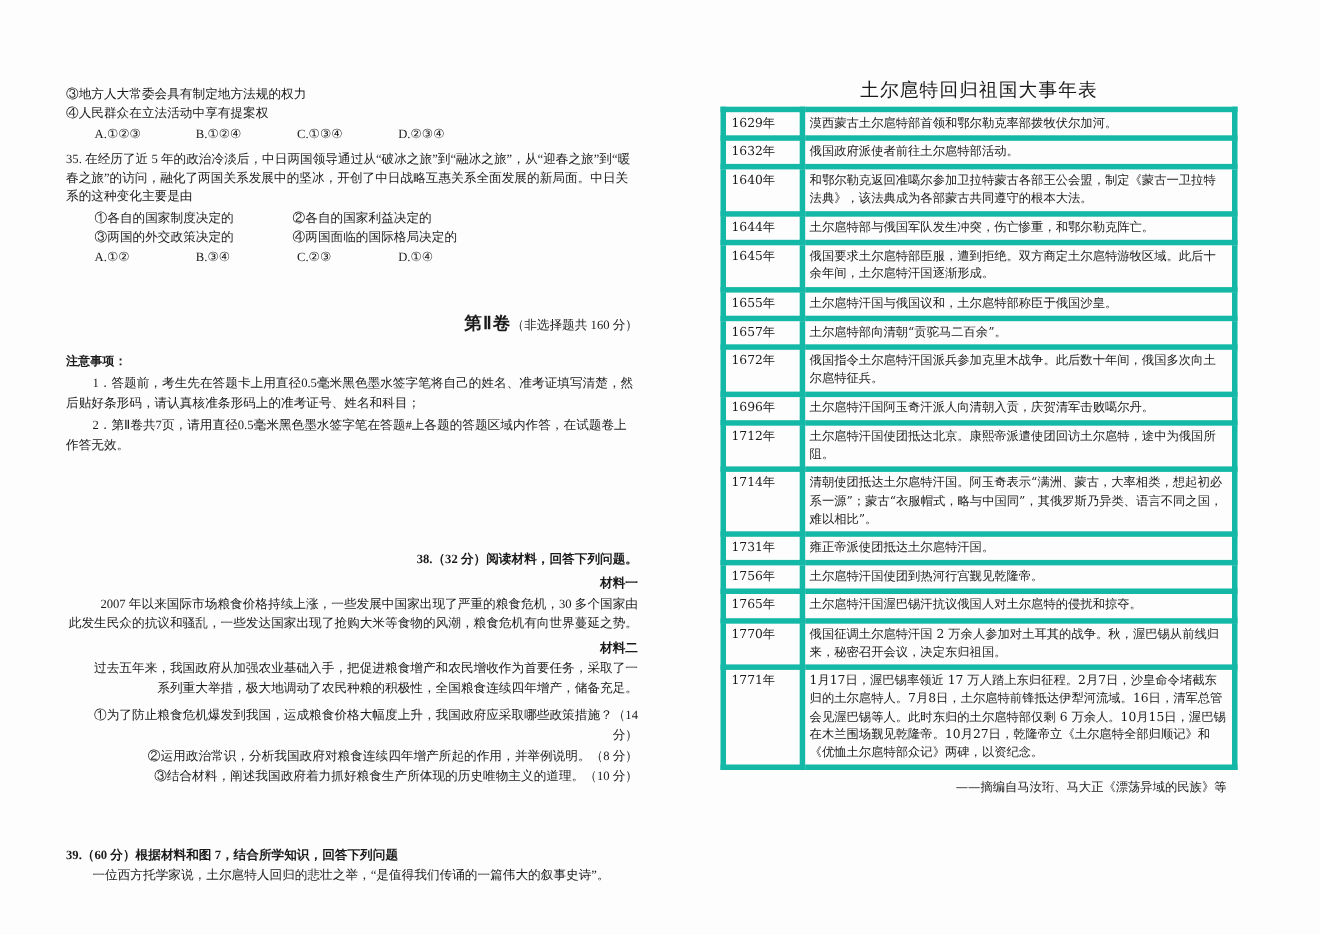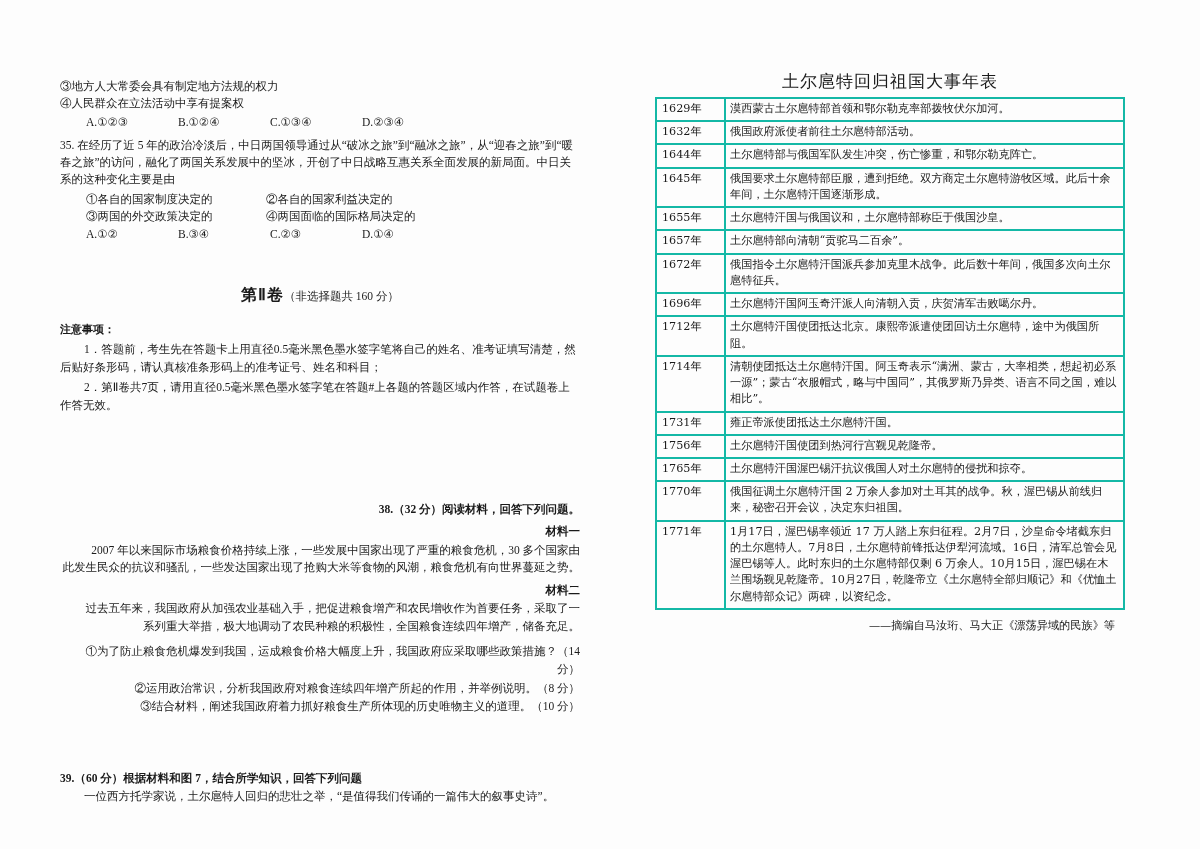--- a/index.html
+++ b/index.html
@@ -45,21 +45,21 @@
     margin-left: 26px;
     margin-top: 1px;
   }
   .opts span { width: 92px; display: inline-block; }
   .q-block { margin-top: 6px; }
   .para {
     text-indent: 0;
     margin: 0;
   }
   .juan2 {
-    text-align: center;
+    text-align: right;
     margin-top: 40px;
     font-size: 16px;
     font-weight: bold;
     letter-spacing: 1px;
   }
   .juan2 .small {
     font-size: 11.5px;
     font-weight: normal;
     letter-spacing: 0;
   }
@@ -87,21 +87,21 @@
     letter-spacing: 1px;
     margin-bottom: 4px;
     font-family: "DejaVu Serif", serif;
   }
   table.events {
     border-collapse: collapse;
     width: 470px;
     table-layout: fixed;
   }
   table.events td {
-    border: 2px solid #14b8a6;
+    border: 5px solid #14b8a6;
     font-size: 11.2px;
     line-height: 1.45;
     padding: 2px 4px 3px 4px;
     vertical-align: top;
     font-family: "DejaVu Serif", serif;
   }
   table.events td.year {
     width: 58px;
     white-space: nowrap;
     text-align: left;
@@ -186,20 +186,24 @@
         <tbody>
           <tr>
               <td class="year">1629年</td>
               <td>漠西蒙古土尔扈特部首领和鄂尔勒克率部拨牧伏尔加河。</td>
             </tr>
           <tr>
               <td class="year">1632年</td>
               <td>俄国政府派使者前往土尔扈特部活动。</td>
             </tr>
           <tr>
+              <td class="year">1640年</td>
+              <td>和鄂尔勒克返回准噶尔参加卫拉特蒙古各部王公会盟，制定《蒙古一卫拉特法典》，该法典成为各部蒙古共同遵守的根本大法。</td>
+            </tr>
+          <tr>
               <td class="year">1644年</td>
               <td>土尔扈特部与俄国军队发生冲突，伤亡惨重，和鄂尔勒克阵亡。</td>
             </tr>
           <tr>
               <td class="year">1645年</td>
               <td>俄国要求土尔扈特部臣服，遭到拒绝。双方商定土尔扈特游牧区域。此后十余年间，土尔扈特汗国逐渐形成。</td>
             </tr>
           <tr>
               <td class="year">1655年</td>
               <td>土尔扈特汗国与俄国议和，土尔扈特部称臣于俄国沙皇。</td>

